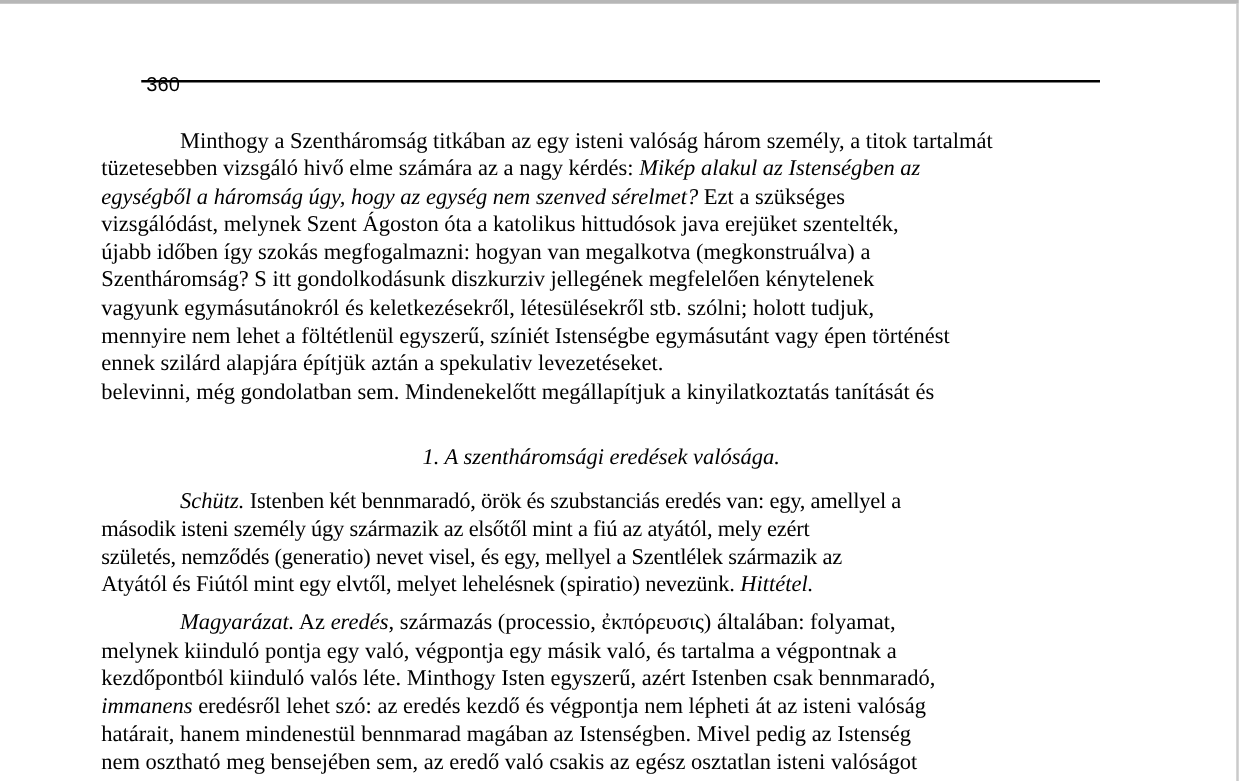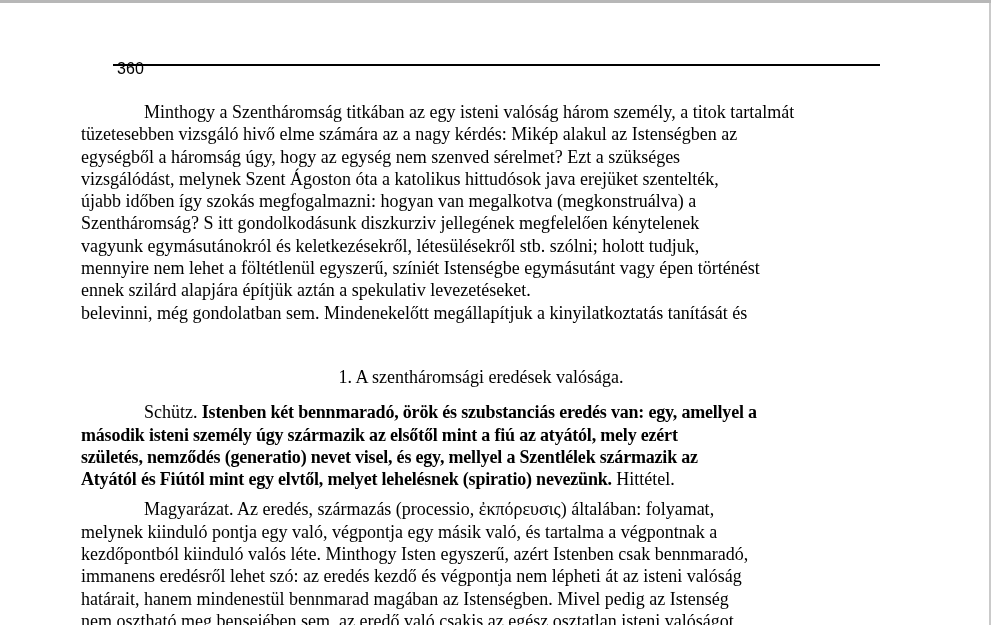--- a/index.html
+++ b/index.html
@@ -37,26 +37,26 @@
   .page-content {
     position: absolute; left: 81px; top: 101px; width: 800px;
     font-size: 18px;
   }
   .line {
     height: 22.3px; line-height: 22.3px;
     white-space: nowrap;
   }
   .block-paragraph.indent .line:first-child { padding-left: 63px; }
   .block-heading {
-    margin-top: 42px; margin-bottom: 13px;
+    margin-top: 30px; margin-bottom: 13px;
     text-align: center;
   }
   [data-name="magyarazat-paragraph"] { margin-top: 8px; }
-  .i { }
-  .b { font-weight: 700; letter-spacing: -0.2px; }
+  .i { font-style: italic; }
+  .b { font-weight: 400; letter-spacing: -0.2px; }
 </style>
 </head>
 <body data-name="document-viewer">
 
 <div class="top-edge" data-name="window-top-edge"></div>
 <div class="right-edge" data-name="window-right-edge"></div>
 
 <div data-name="document-page">
   <div class="page-header" data-name="page-header">
     <span class="page-number" data-name="page-number">360</span>

